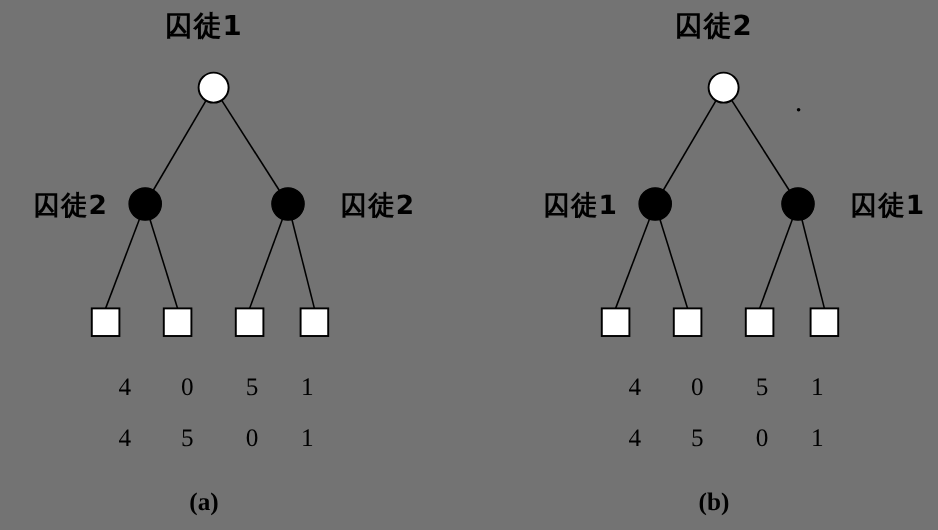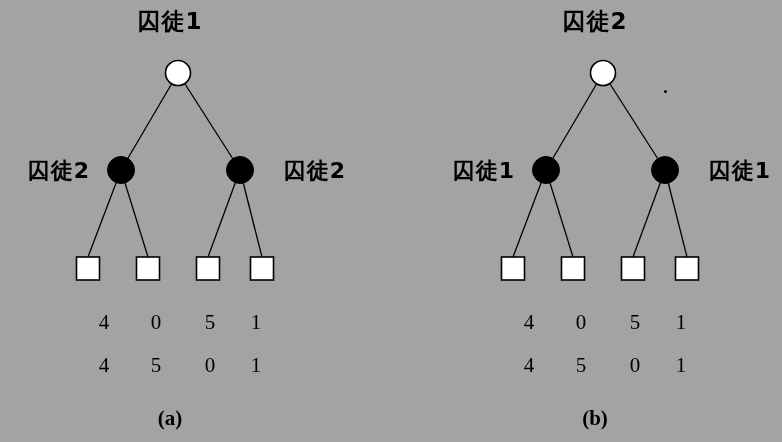--- a/index.html
+++ b/index.html
@@ -5,21 +5,21 @@
   html, body {
     margin: 0;
     padding: 0;
     background: #ffffff;
     font-family: "DejaVu Sans", sans-serif;
   }
   #stage {
     position: relative;
     width: 782px;
     height: 442px;
-    background: #a3a3a3;
+    background: #737373;
     overflow: hidden;
   }
   .panel {
     position: absolute;
     top: 0;
     width: 357px;
     height: 442px;
   }
   .panel.a { left: 0; }
   .panel.b { left: 425px; }

